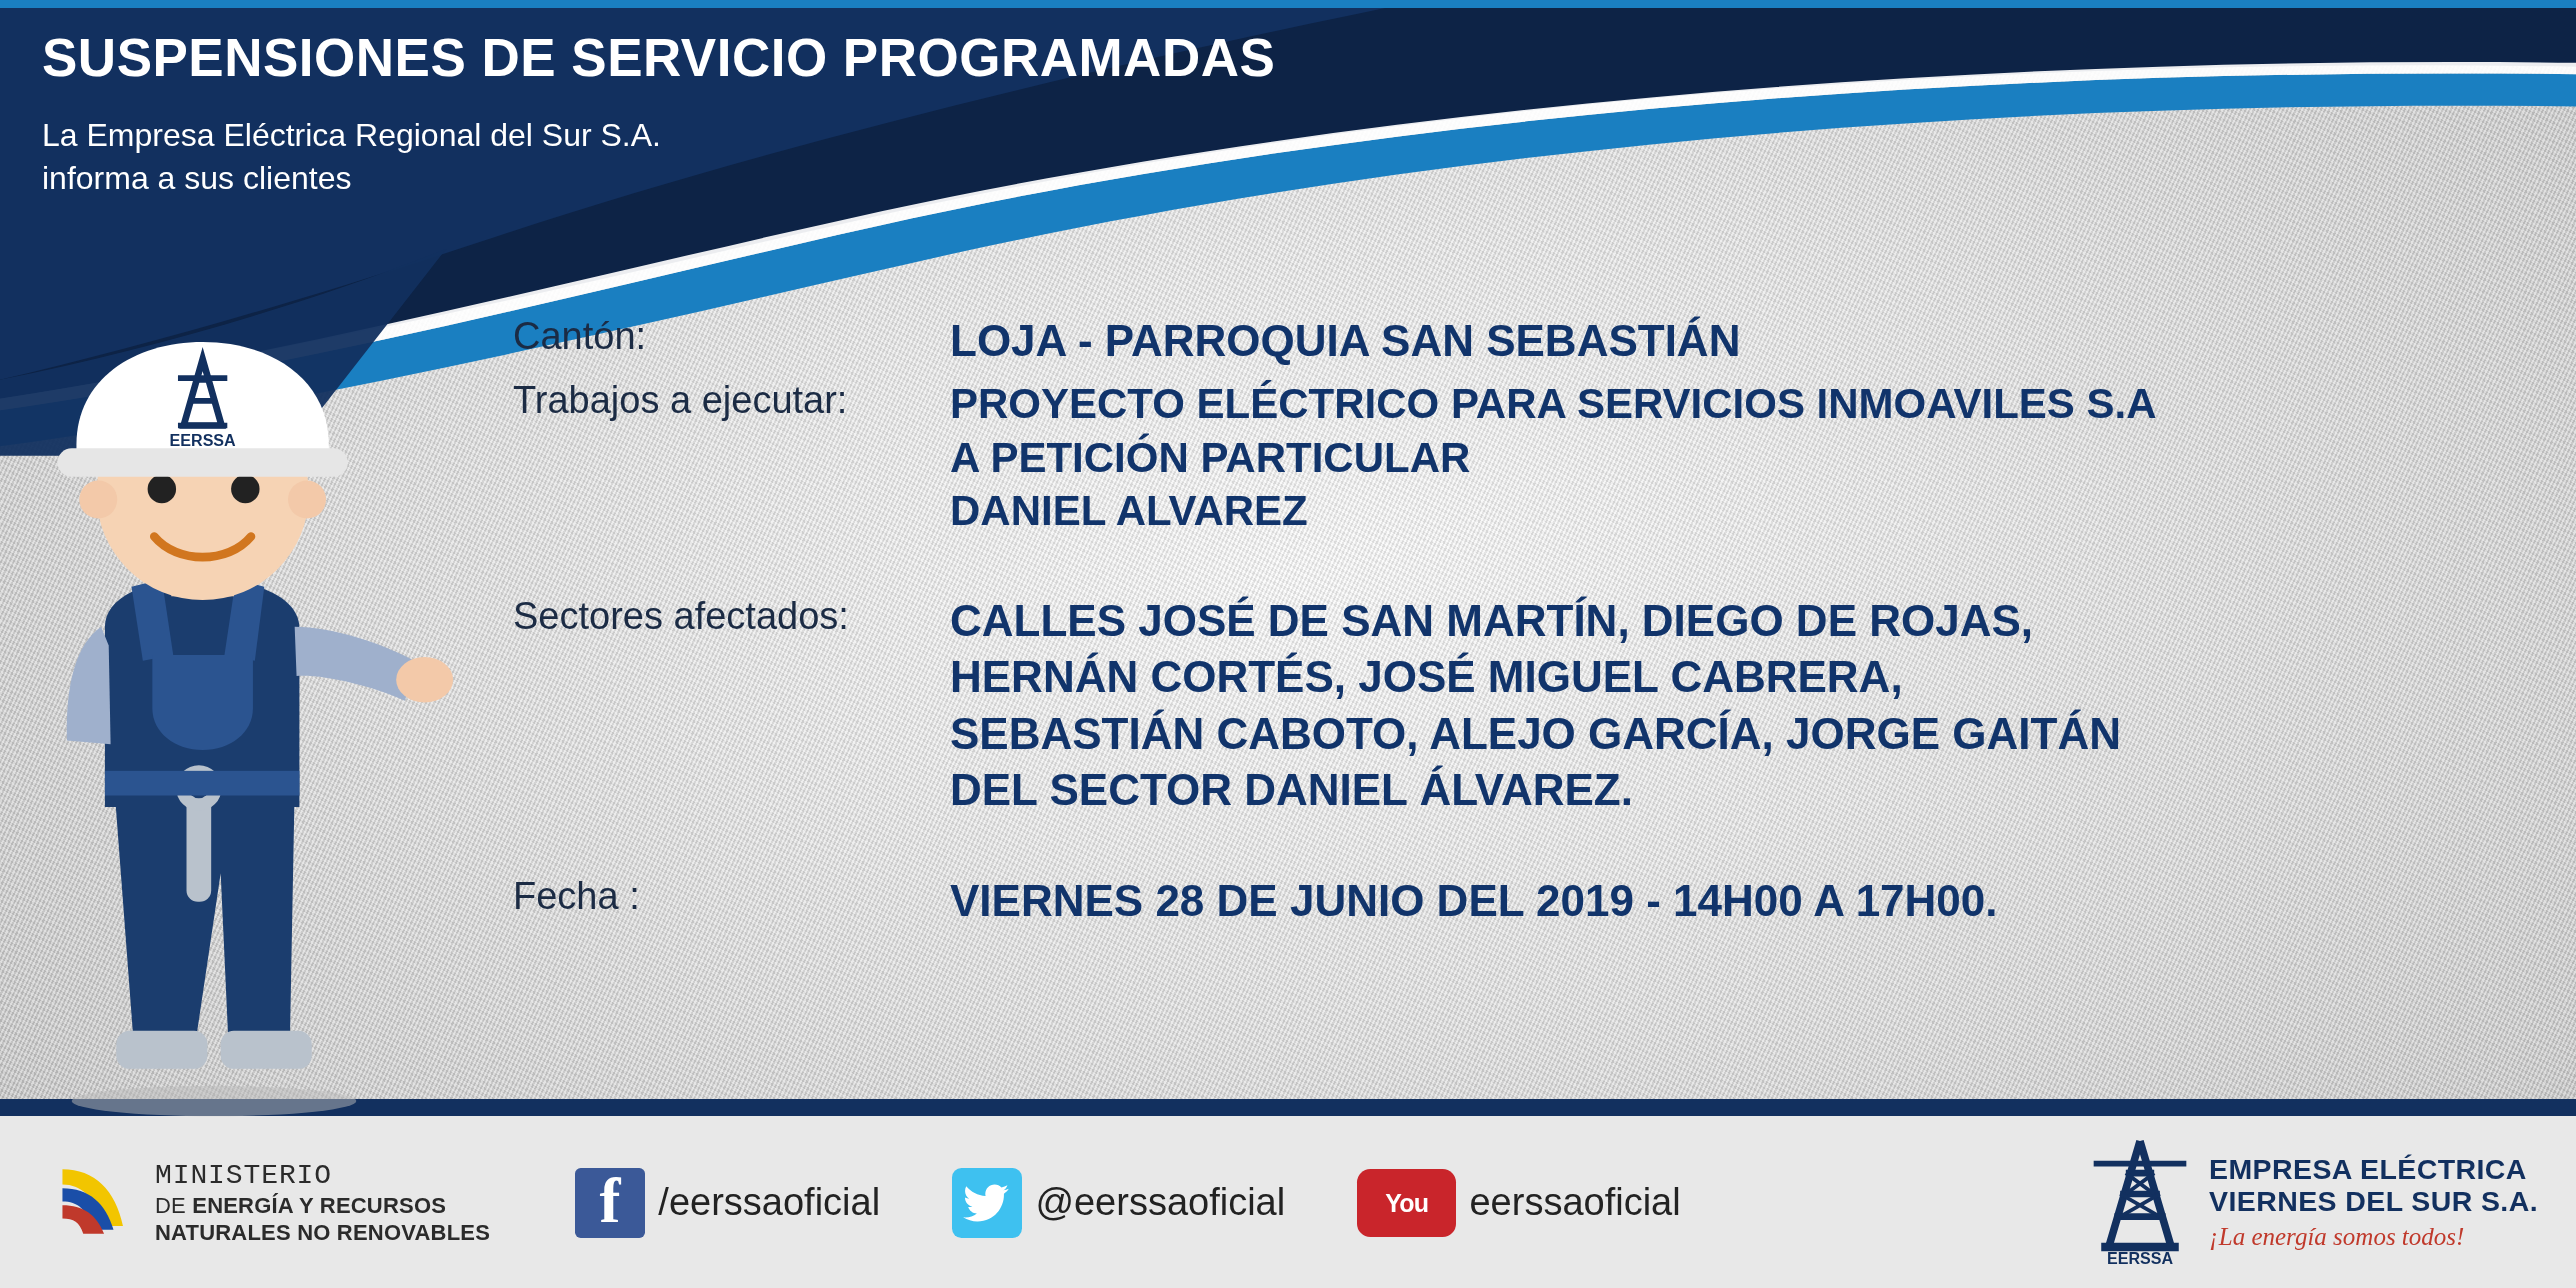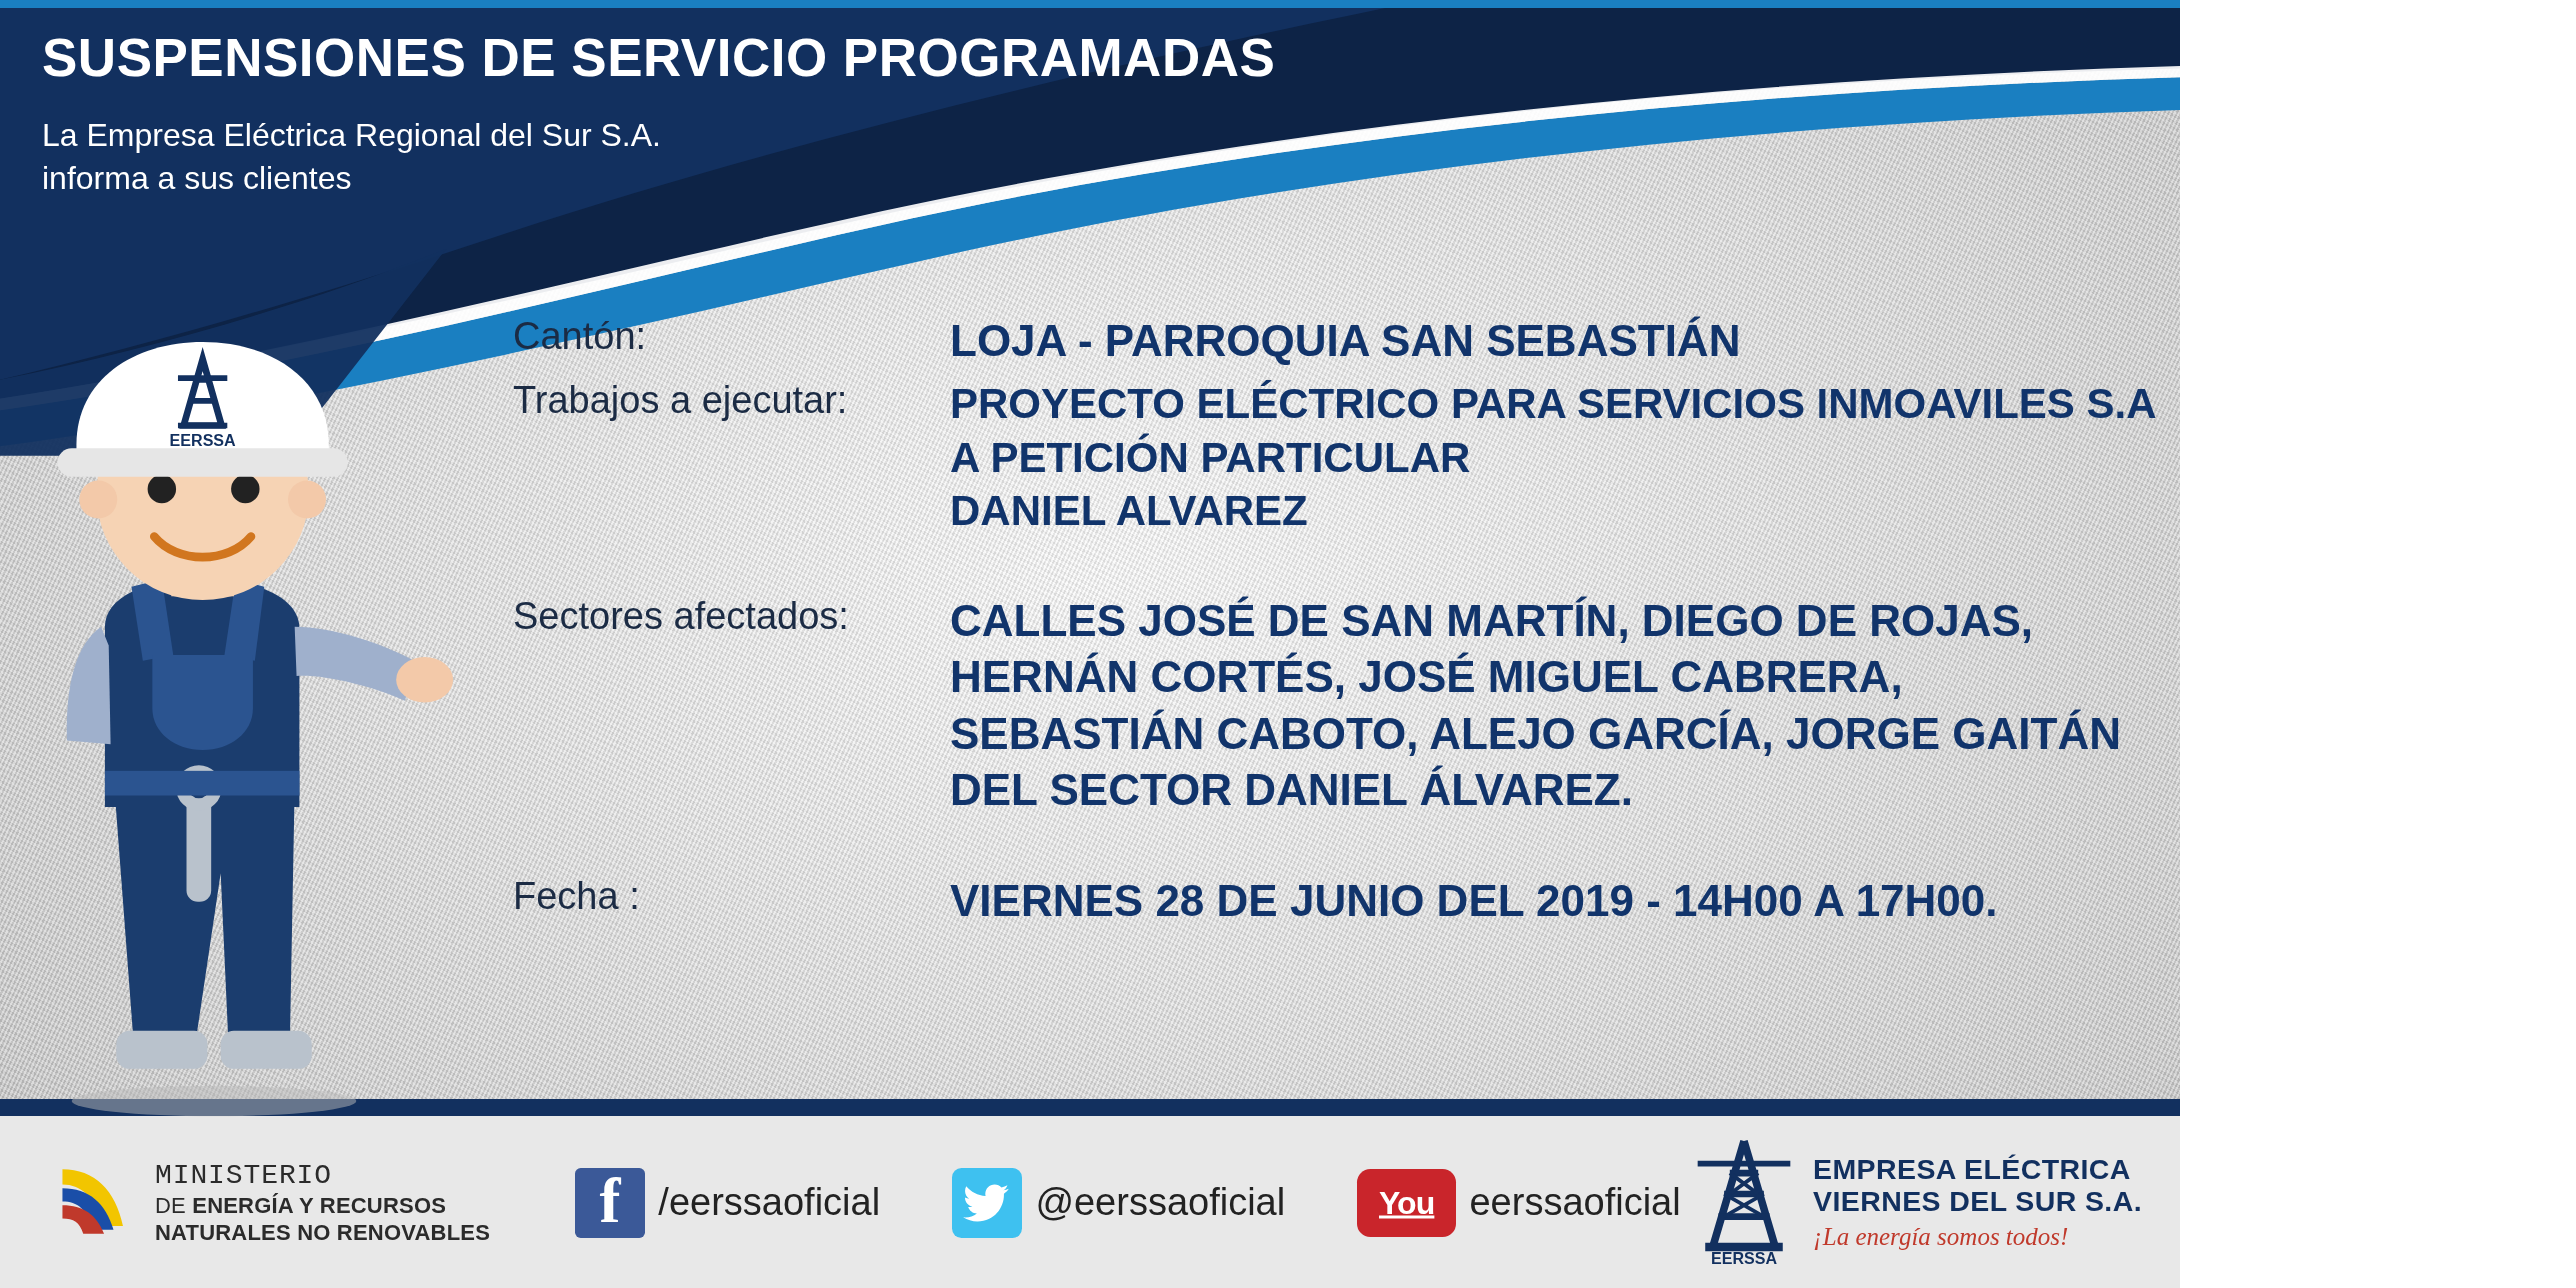--- a/index.html
+++ b/index.html
@@ -6,21 +6,21 @@
     margin: 0;
     padding: 0;
     background: #ffffff;
   }
   body {
     font-family: "Liberation Sans", sans-serif;
   }
 
   #poster {
     position: relative;
-    width: 2180px;
+    width: 2576px;
     height: 1289px;
     overflow: hidden;
     background: #3b82f6;
   }
 
   
   .bg-texture {
     position: absolute;
     left: 0; top: 0;
     width: 100%; height: 100%;
@@ -192,24 +192,23 @@
     width: 99px; height: 68px;
     background: #c9252b;
     border-radius: 13.3px;
     position: relative;
   }
   .yt-badge .yt-txt {
     position: absolute;
     left: 50%; top: 50%;
     transform: translate(-50%,-50%);
     color: #ffffff;
-    font-size: 32px;
+    font-size: 25px;
     font-weight: bold;
     letter-spacing: -0.9px;
-    text-decoration: underline;
   }
 
   
   .brand {
     position: absolute;
     right: 38px;
     top: 50%;
     transform: translateY(-50%);
     display: flex;
     align-items: center;

